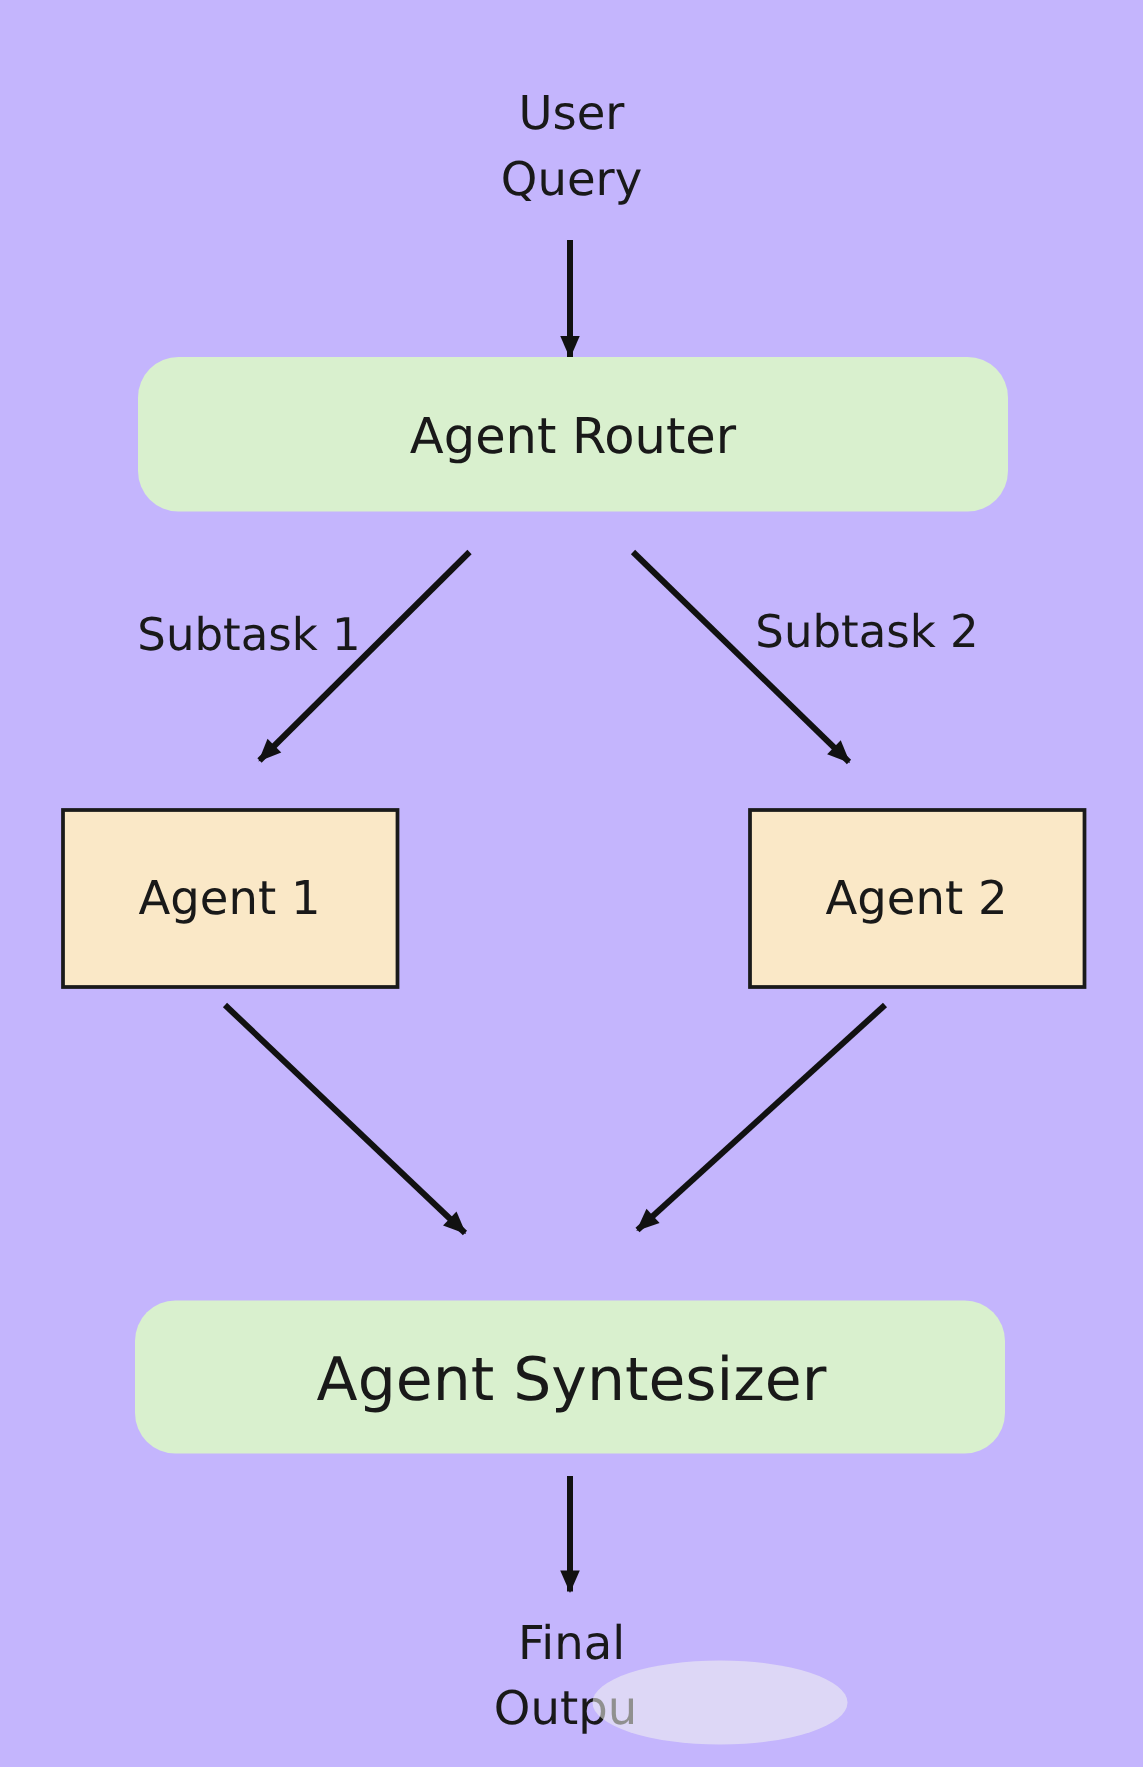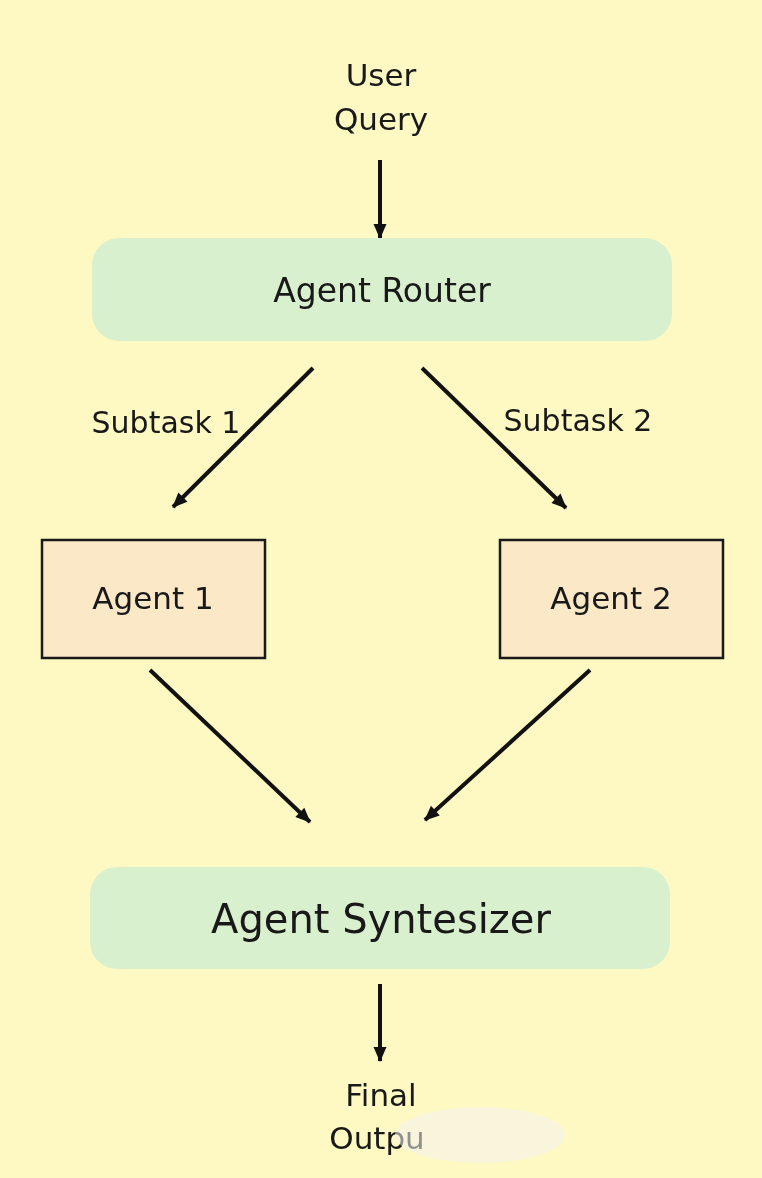--- a/index.html
+++ b/index.html
@@ -4,21 +4,21 @@
 <style>
   html, body {
     margin: 0;
     padding: 0;
     background: #ffffff;
   }
   .stage {
     position: relative;
     width: 762px;
     height: 1178px;
-    background: #fef9c3;
+    background: #c4b5fd;
     overflow: hidden;
     font-family: "DejaVu Sans", "Liberation Sans", sans-serif;
   }
   svg text {
     font-family: "DejaVu Sans", "Liberation Sans", sans-serif;
     fill: #191919;
   }
   .node-label      { font-size: 31px; }
   .router-label    { font-size: 33px; }
   .synth-label     { font-size: 40px; }

